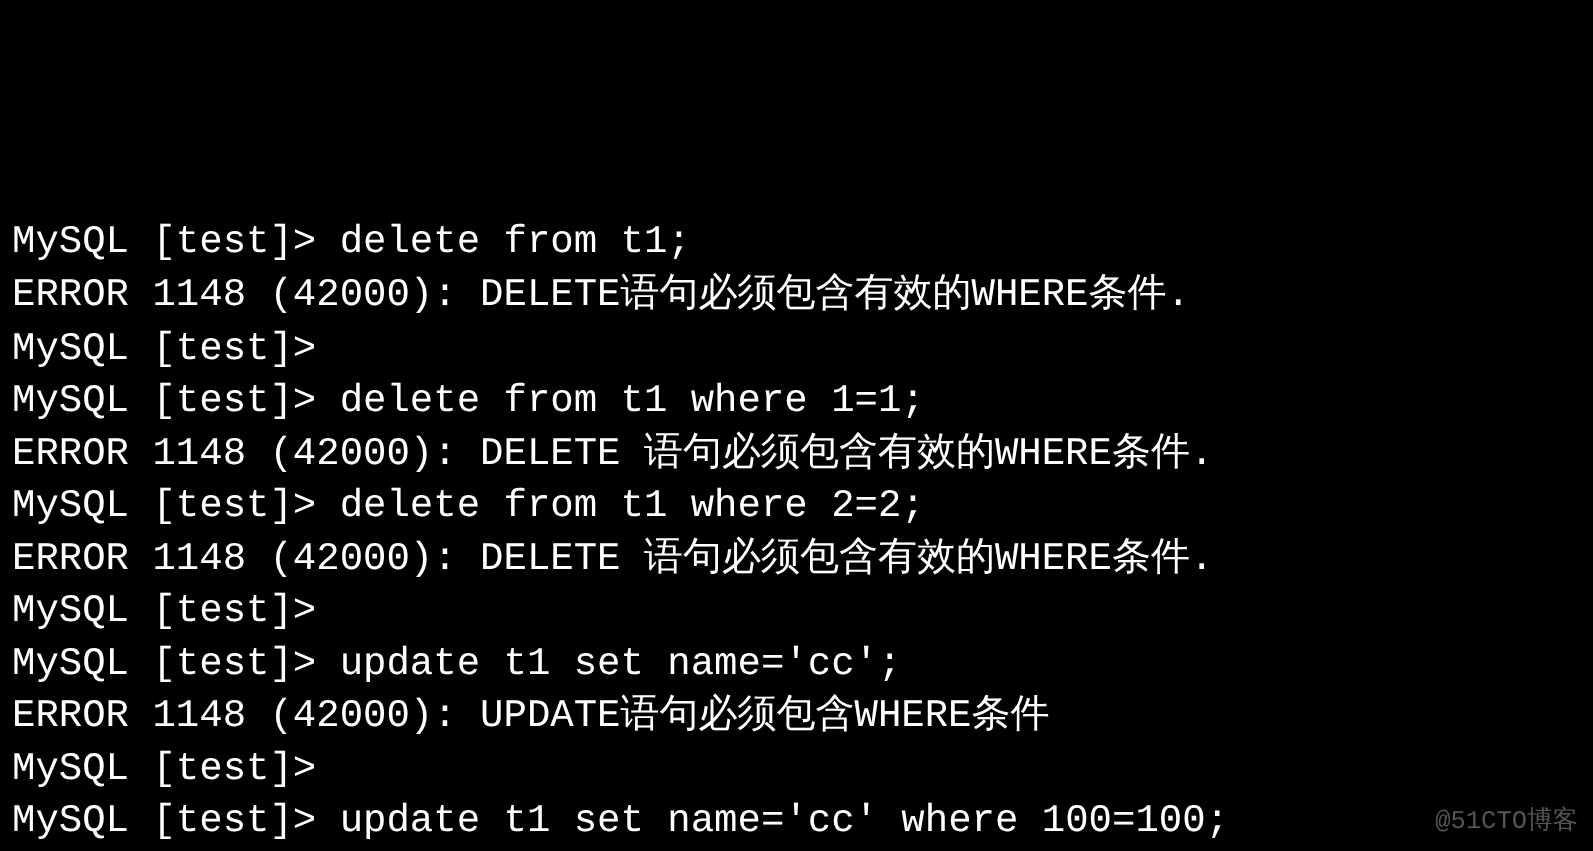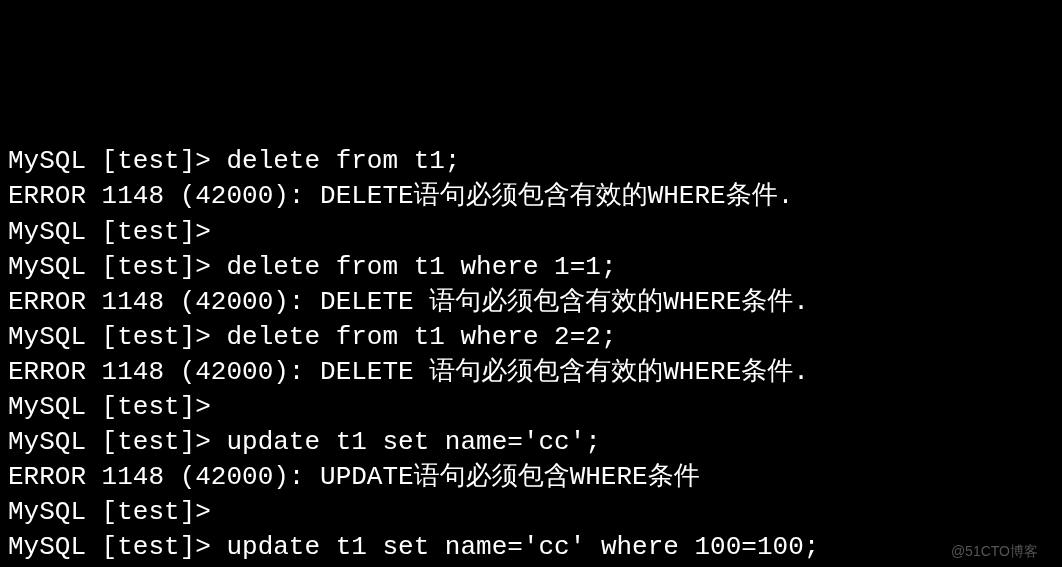--- a/index.html
+++ b/index.html
@@ -23,24 +23,24 @@
     .terminal {
       white-space: pre-wrap;
       word-break: break-all;
     }
     .line {
       display: block;
     }
     .watermark {
       position: absolute;
       bottom: 6px;
-      right: 24px;
+      right: 10px;
       color: #555;
-      font-size: 14px;
-      font-family: Liberation Sans, sans-serif;
+      font-size: 17px;
+      font-family: Liberation Mono, monospace;
     }
   </style>
 </head>
 <body>
 
 
 
 <div class="terminal" id="terminal"><div class="line"><span>MySQL [test]&gt; </span><span>delete from t1;</span></div><div class="line"><span>ERROR 1148 (42000): DELETE语句必须包含有效的WHERE条件.</span></div><div class="line"><span>MySQL [test]&gt; </span><span></span></div><div class="line"><span>MySQL [test]&gt; </span><span>delete from t1 where 1=1;</span></div><div class="line"><span>ERROR 1148 (42000): DELETE 语句必须包含有效的WHERE条件.</span></div><div class="line"><span>MySQL [test]&gt; </span><span>delete from t1 where 2=2;</span></div><div class="line"><span>ERROR 1148 (42000): DELETE 语句必须包含有效的WHERE条件.</span></div><div class="line"><span>MySQL [test]&gt; </span><span></span></div><div class="line"><span>MySQL [test]&gt; </span><span>update t1 set name='cc';</span></div><div class="line"><span>ERROR 1148 (42000): UPDATE语句必须包含WHERE条件</span></div><div class="line"><span>MySQL [test]&gt; </span><span></span></div><div class="line"><span>MySQL [test]&gt; </span><span>update t1 set name='cc' where 100=100;</span></div><div class="line"></div></div>
 
 <div class="watermark">@51CTO博客</div>

